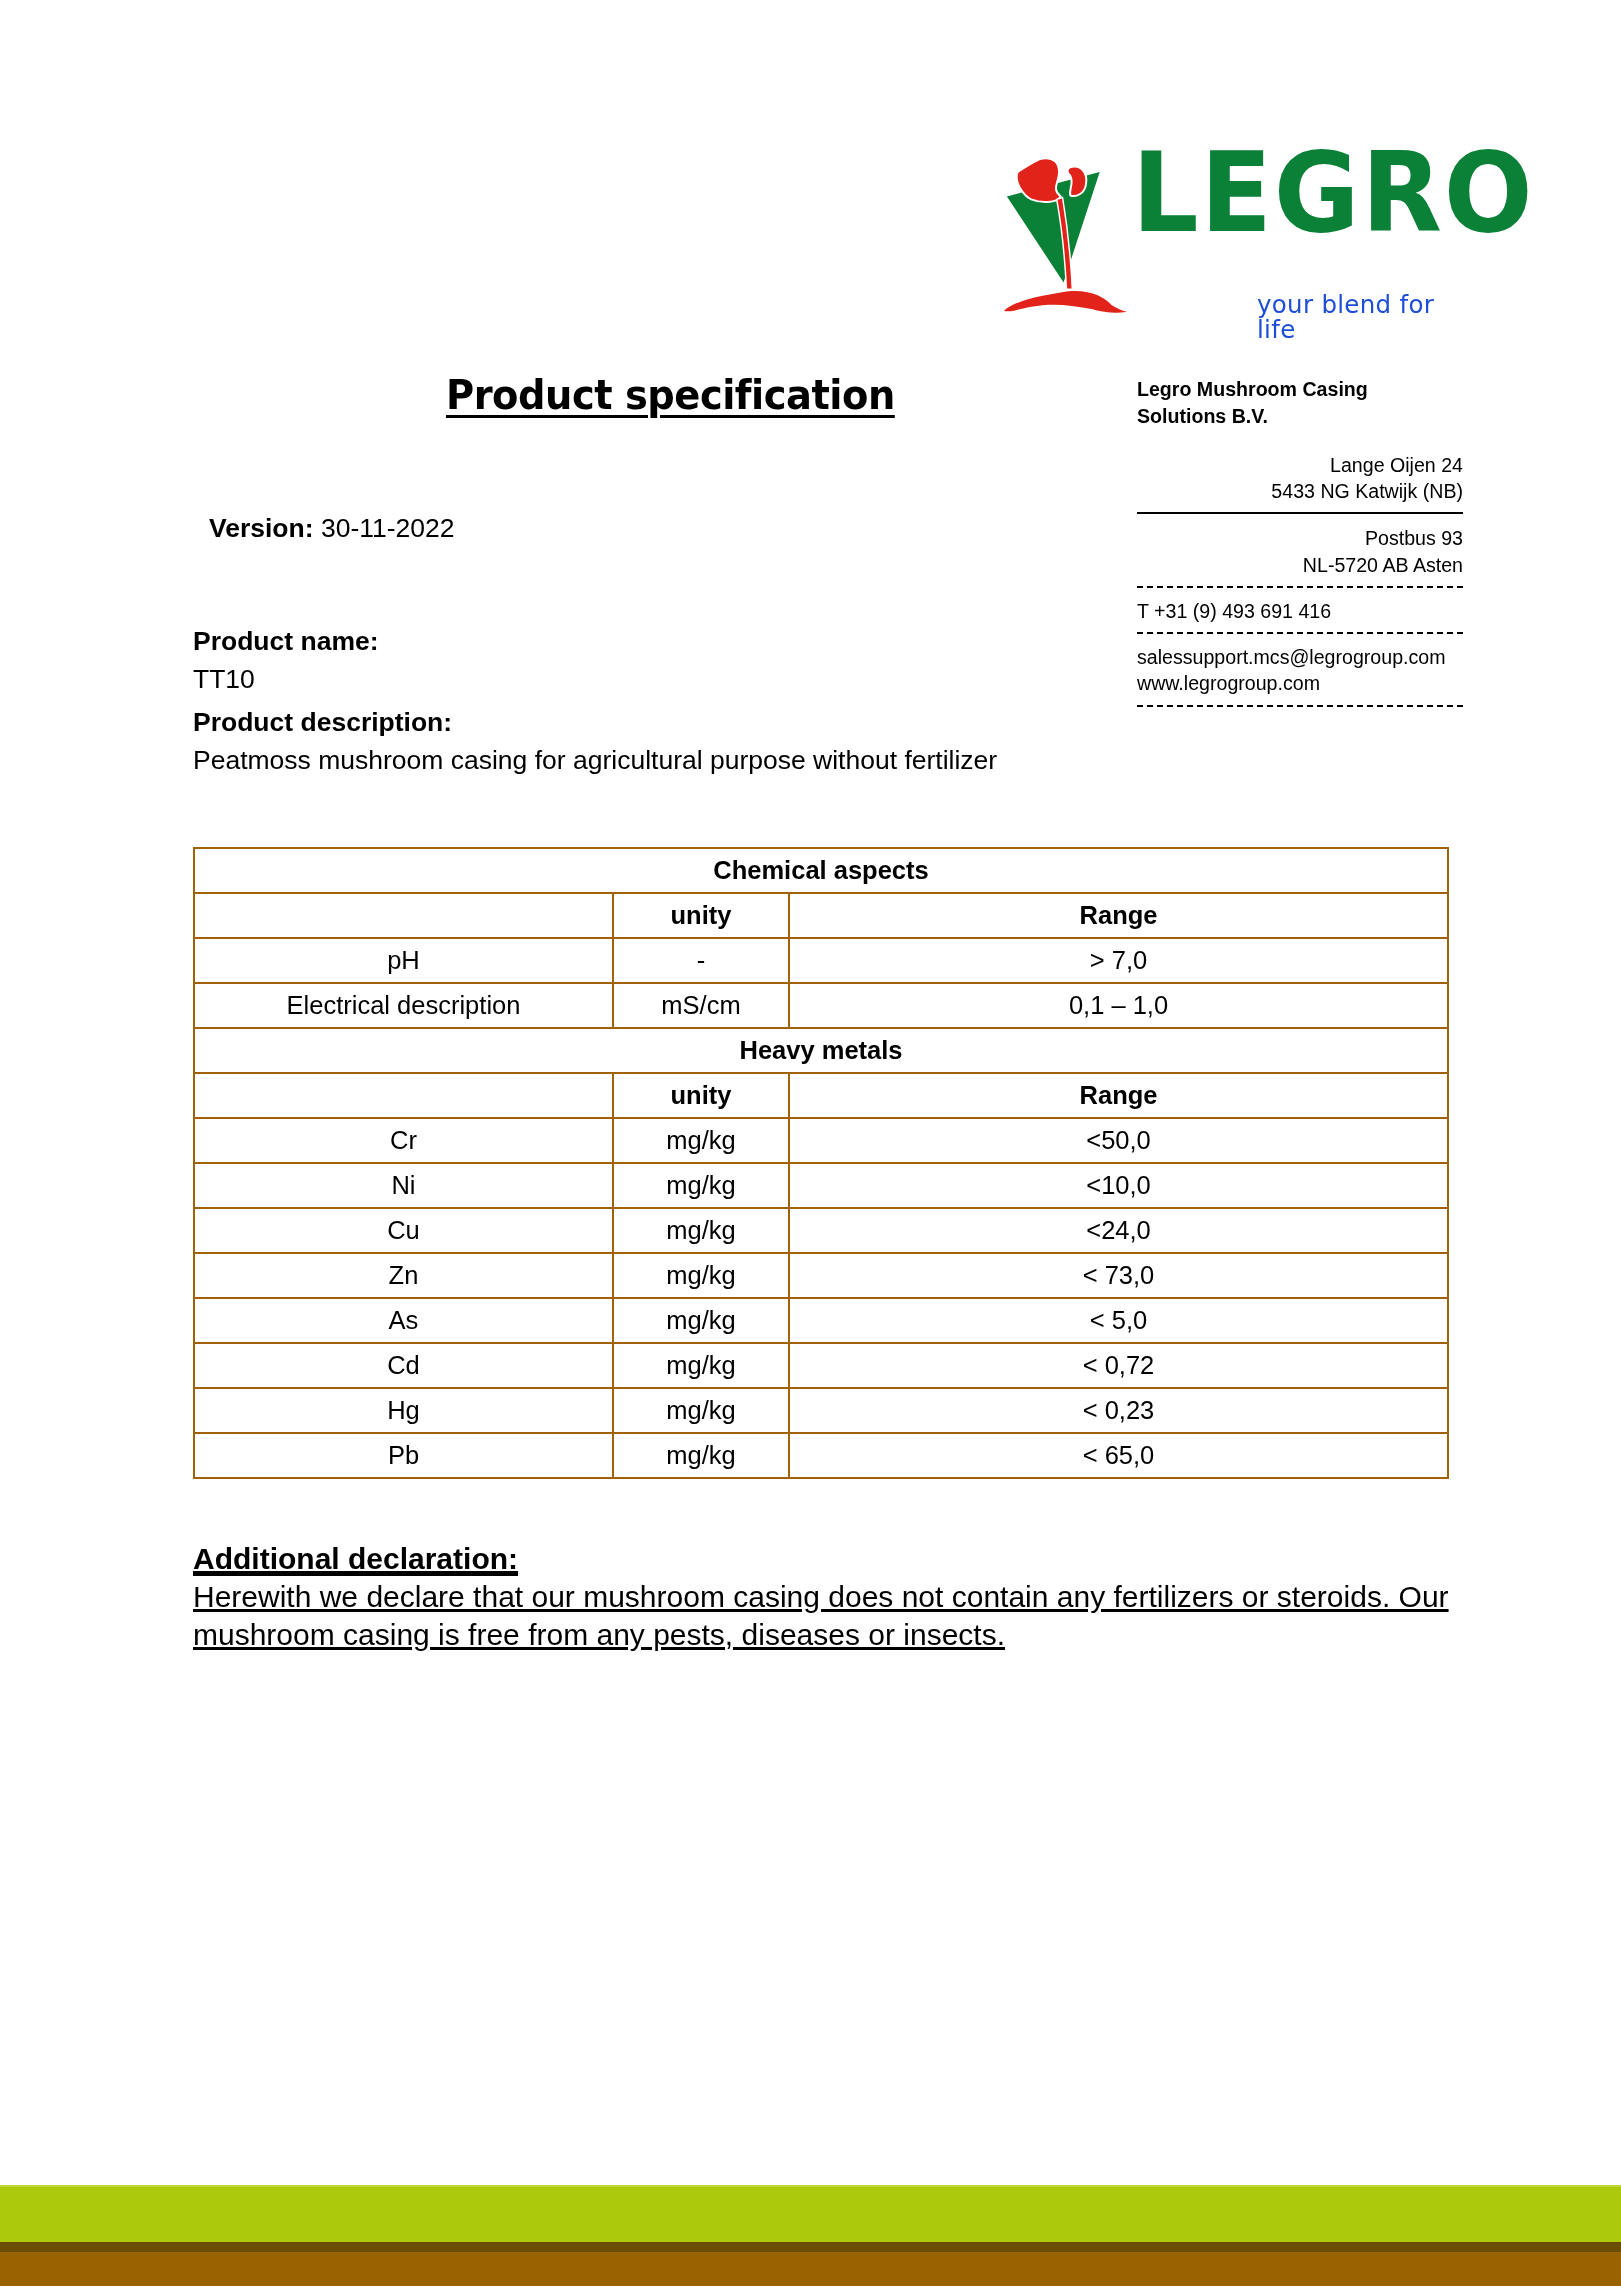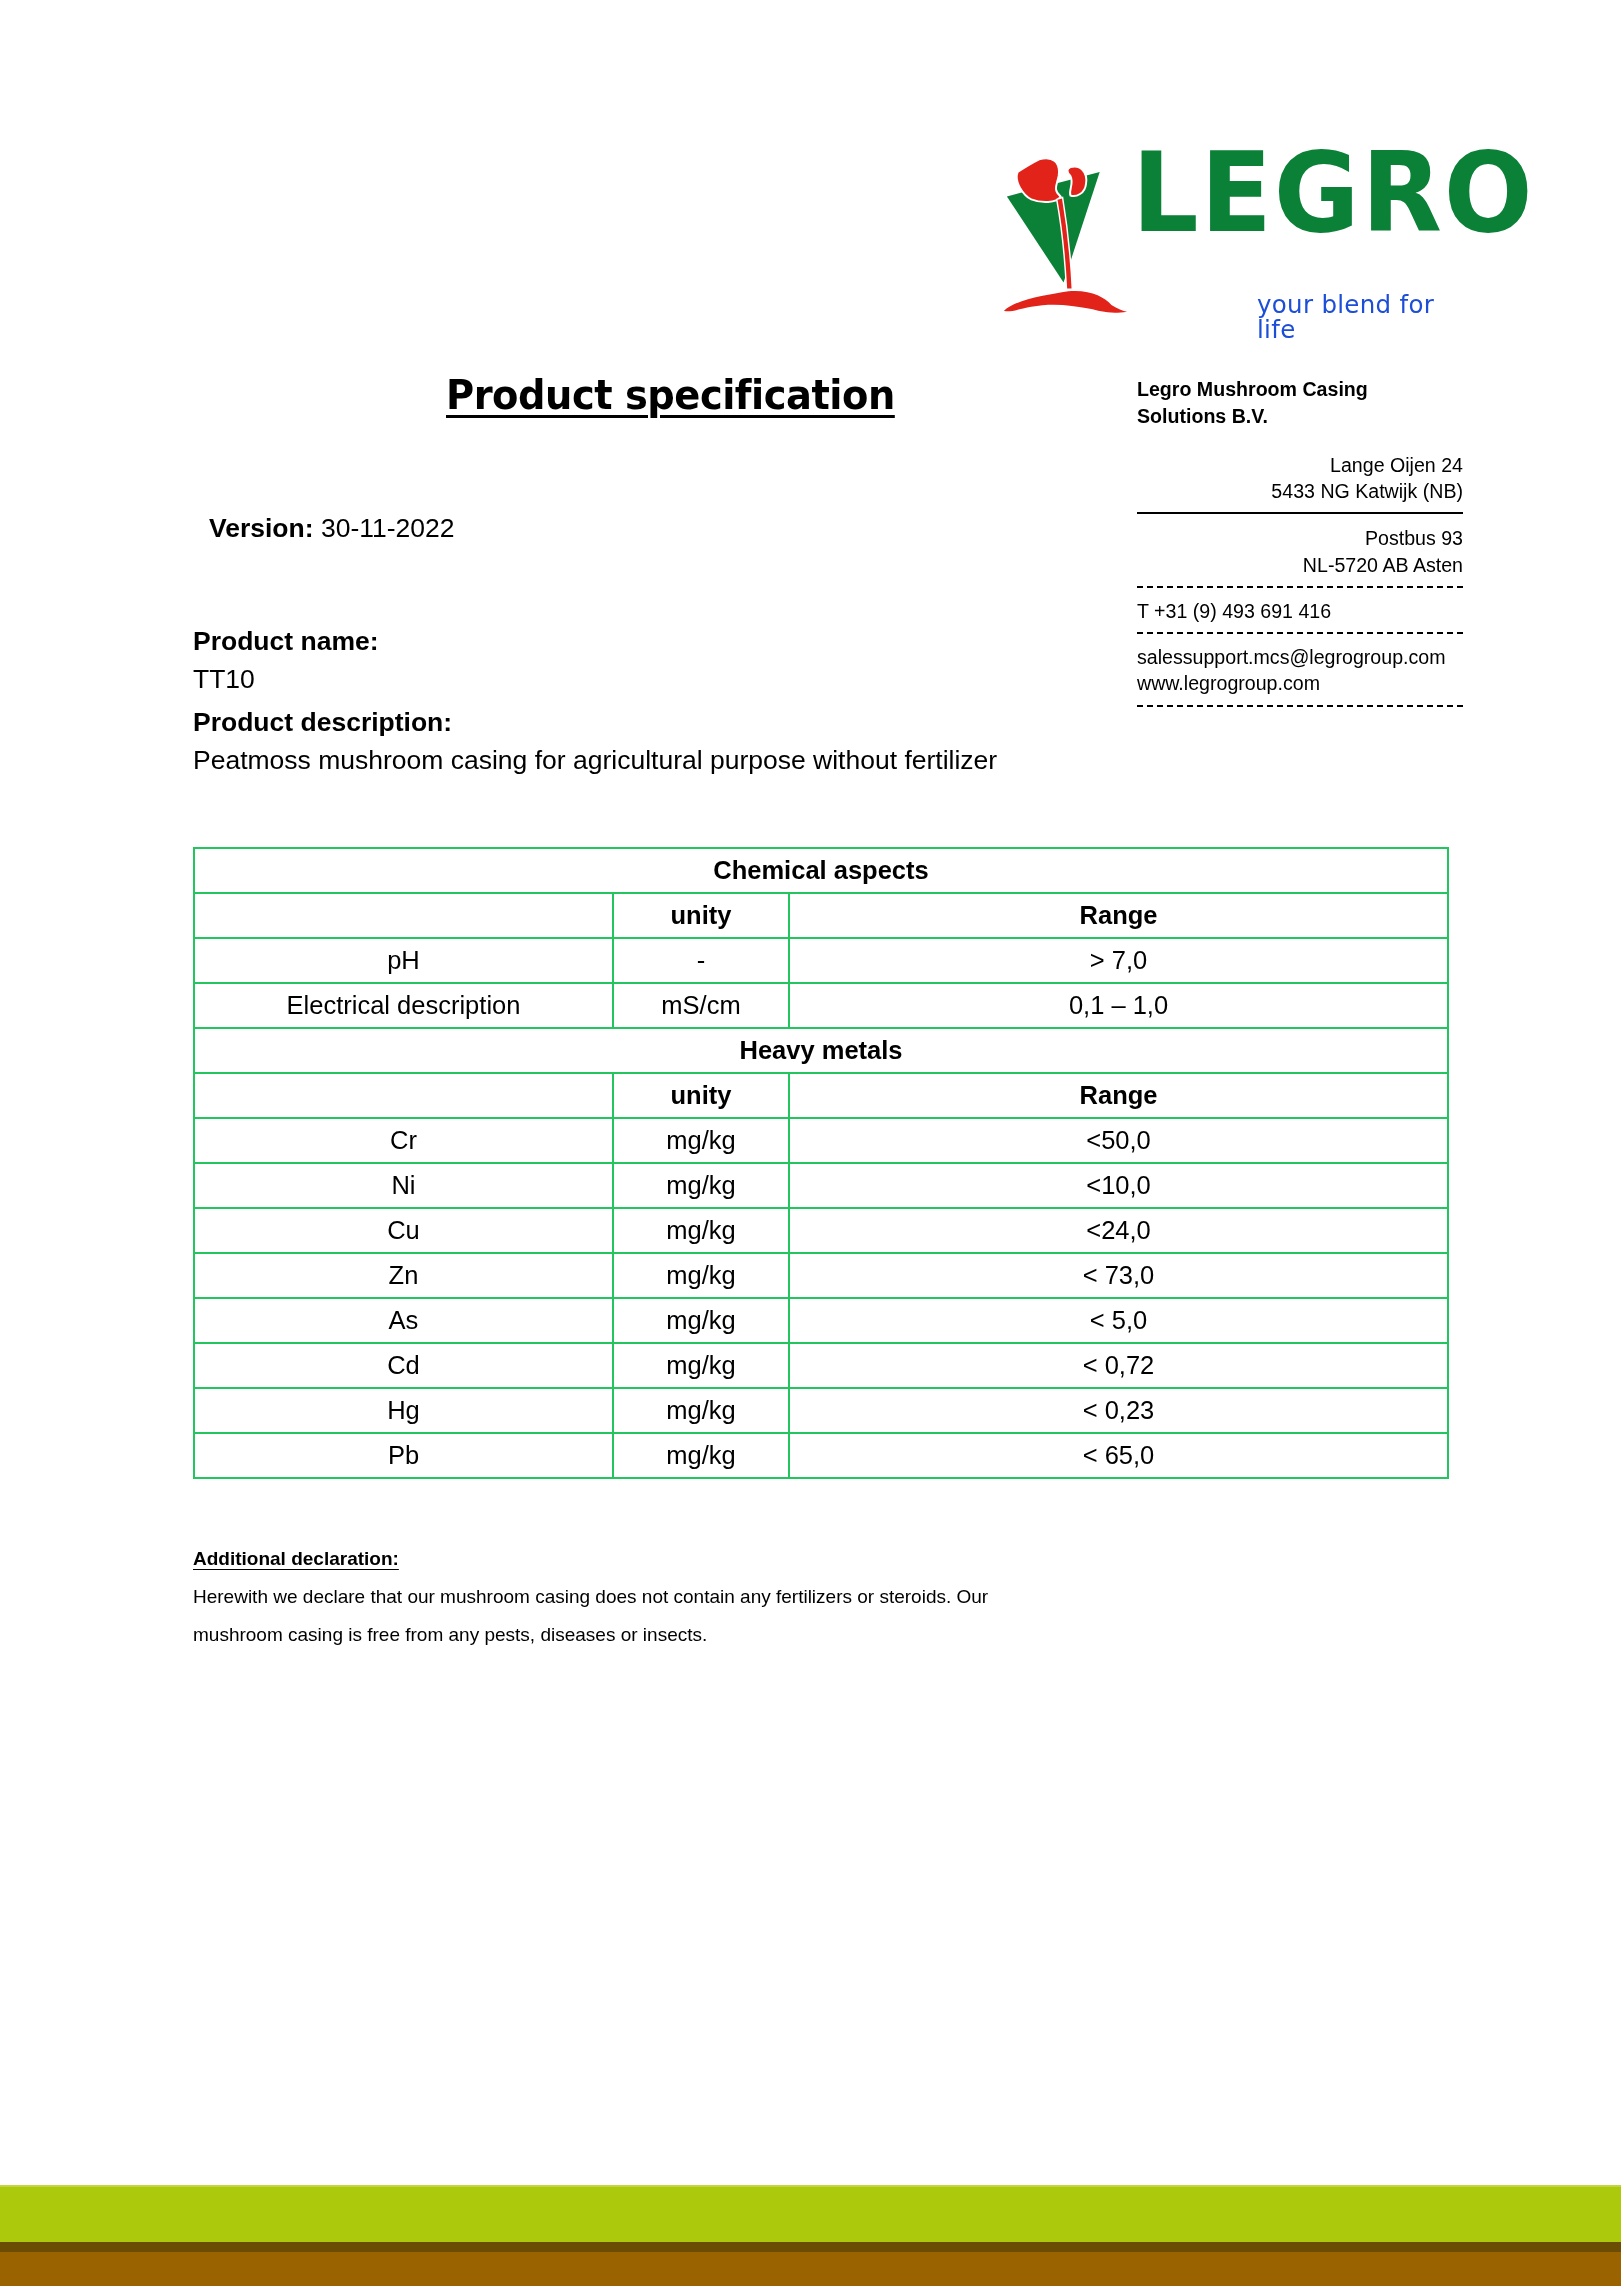--- a/index.html
+++ b/index.html
@@ -46,29 +46,29 @@
     #version { top: 509px; margin-left: 16px; }
     #pname { top: 622px; }
     #pdesc { top: 703px; }
 
     
     #spec-table {
       position: absolute; left: 193px; top: 847px; width: 1256px;
       border-collapse: collapse; font-size: 25.5px;
     }
     #spec-table td {
-      border: 2px solid #22c55e; height: 43px; padding: 0; text-align: center;
+      border: 2px solid #a16207; height: 43px; padding: 0; text-align: center;
       vertical-align: middle;
     }
     #spec-table td.c1 { width: 417px; }
     #spec-table td.c2 { width: 174px; }
     #spec-table .hdr { font-weight: bold; }
 
     
-    #decl { left: 193px; top: 1540px; width: 1274px; font-size: 19px; line-height: 38px; }
+    #decl { left: 193px; top: 1540px; width: 1274px; font-size: 30px; line-height: 38px; text-decoration: underline; }
     #decl .title { font-weight: bold; text-decoration: underline; text-underline-offset: 3.9px; }
 
     
     #band-green { left: 0; top: 2185px; width: 1621px; height: 57px; background: #adc90c; }
     #band-green-top { left: 0; top: 2185px; width: 1621px; height: 2px; background: #c2d440; }
     #band-dark { left: 0; top: 2242px; width: 1621px; height: 10.8px; background: #6a4c03; }
     #band-brown { left: 0; top: 2252px; width: 1621px; height: 34px; background: #9b6200; }
   </style>
 </head>
 <body>

